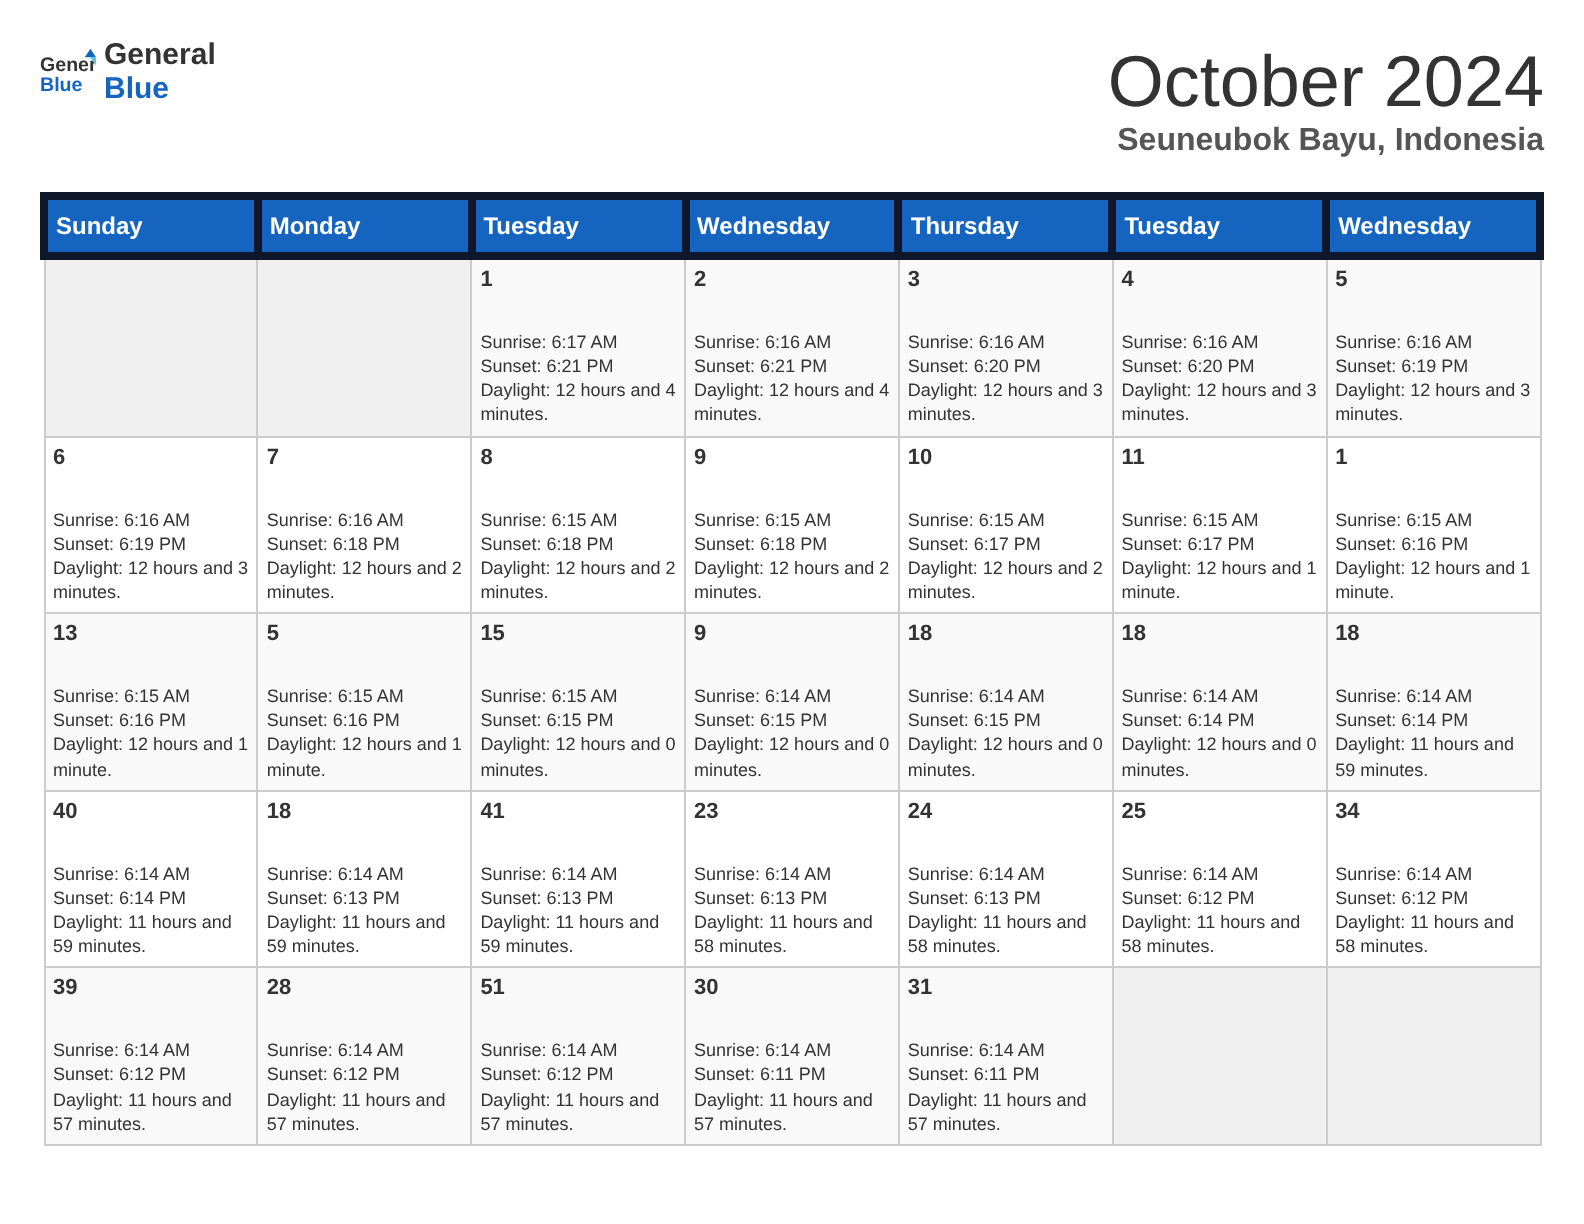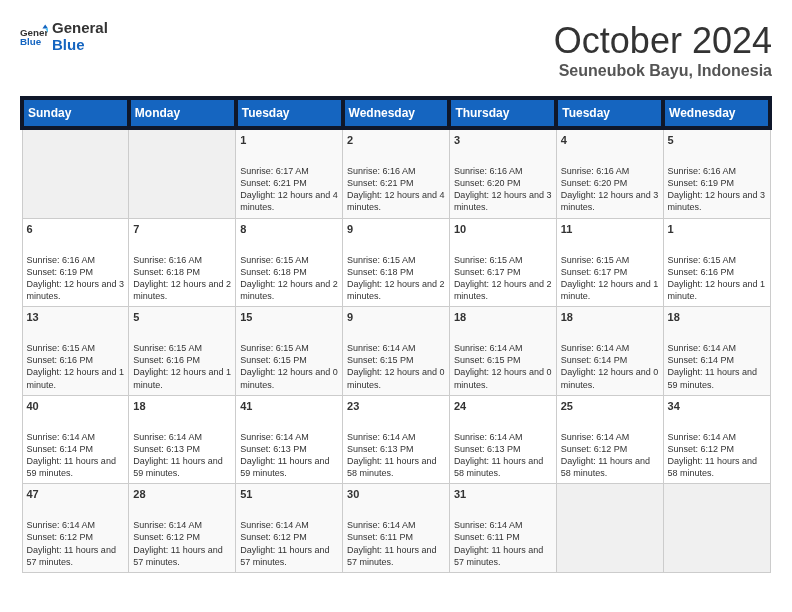--- a/index.html
+++ b/index.html
@@ -227,21 +227,21 @@
           <span class="day-num">25</span>
           <div class="day-info">Sunrise: 6:14 AM<br>Sunset: 6:12 PM<br>Daylight: 11 hours and 58 minutes.</div>
         </td>
         <td>
           <span class="day-num">34</span>
           <div class="day-info">Sunrise: 6:14 AM<br>Sunset: 6:12 PM<br>Daylight: 11 hours and 58 minutes.</div>
         </td>
       </tr>
       <tr>
         <td>
-          <span class="day-num">47</span>
+          <span class="day-num">39</span>
           <div class="day-info">Sunrise: 6:14 AM<br>Sunset: 6:12 PM<br>Daylight: 11 hours and 57 minutes.</div>
         </td>
         <td>
           <span class="day-num">28</span>
           <div class="day-info">Sunrise: 6:14 AM<br>Sunset: 6:12 PM<br>Daylight: 11 hours and 57 minutes.</div>
         </td>
         <td>
           <span class="day-num">51</span>
           <div class="day-info">Sunrise: 6:14 AM<br>Sunset: 6:12 PM<br>Daylight: 11 hours and 57 minutes.</div>
         </td>

